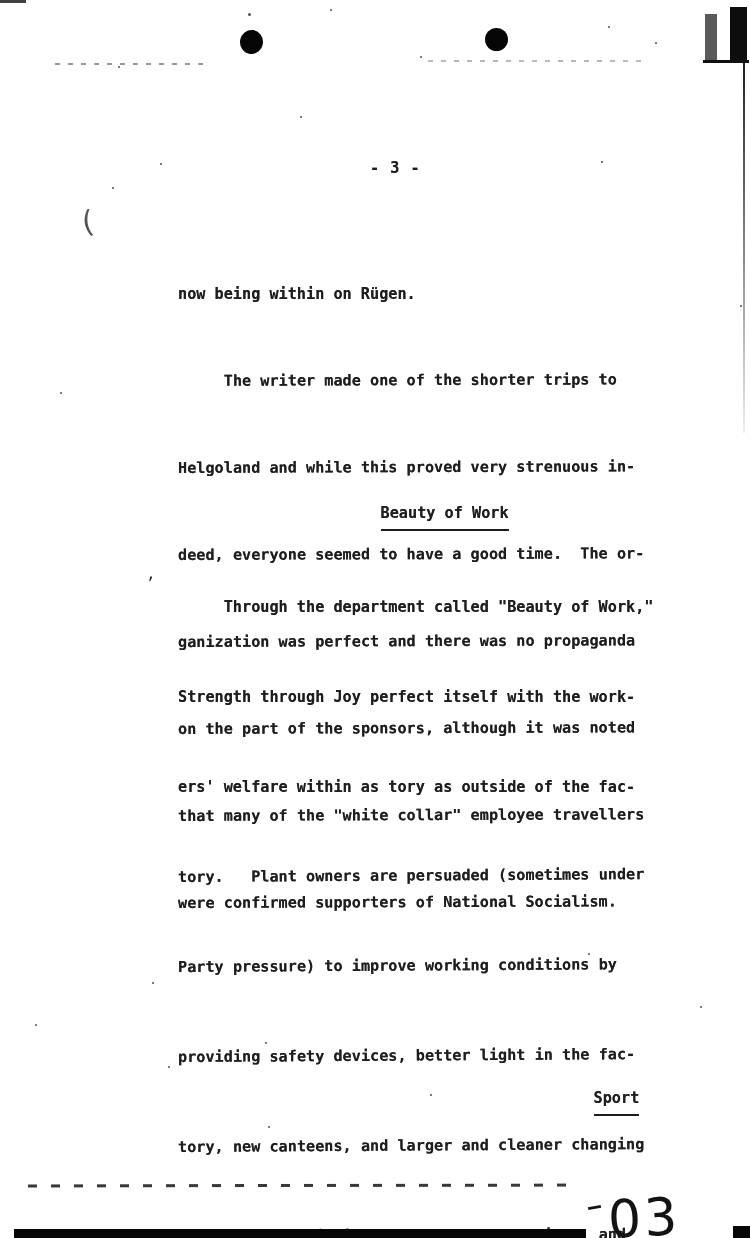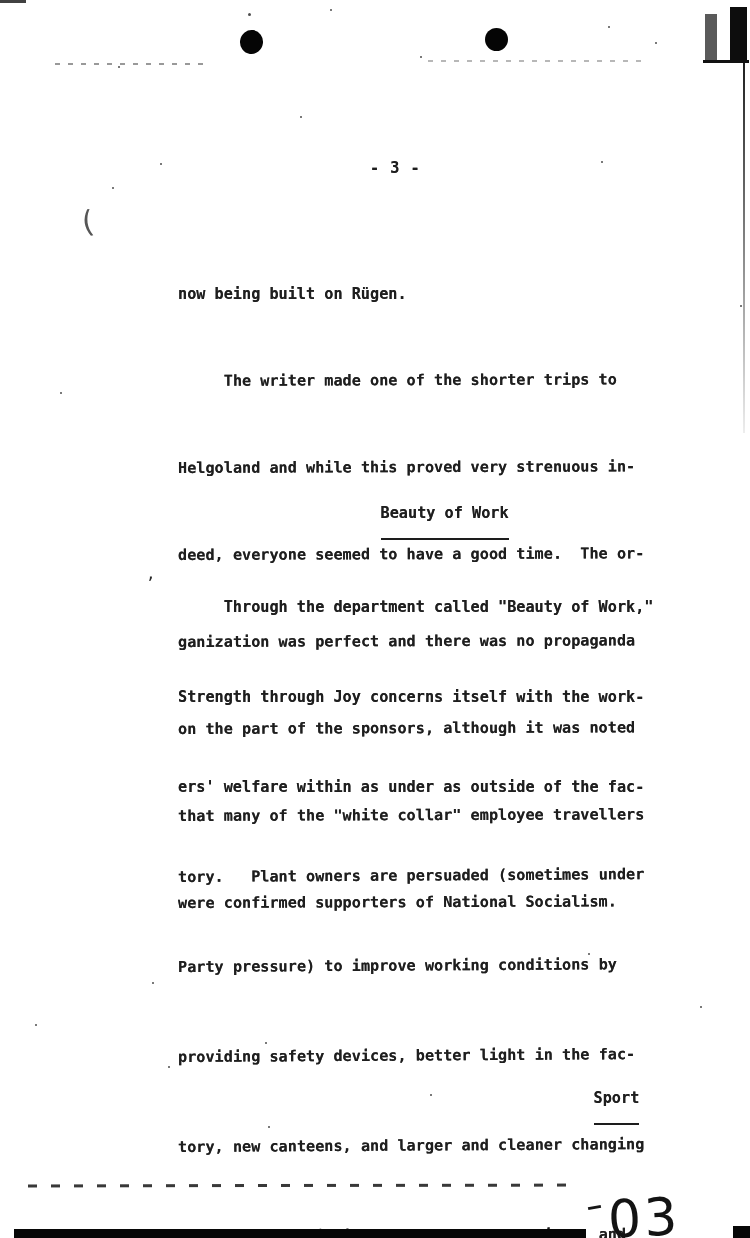--- a/index.html
+++ b/index.html
@@ -22,21 +22,21 @@
   .line{white-space:pre;transform-origin:0 50%;}
   .blockA{left:178px;top:222px;line-height:29px;}
   .blockA .line:nth-child(n+2){transform:rotate(-.2deg);}
   .blockB{left:178px;top:532px;line-height:30px;}
   .blockB .line:nth-child(n+4){transform:rotate(-.35deg);}
   .blockB .line:nth-child(n+9){transform:rotate(-.65deg);}
   .blockB .line:nth-child(n+12){transform:rotate(-.95deg);}
   .pagenum{left:370px;top:154px;line-height:29px;letter-spacing:1px;}
   .h-beauty{left:344px;top:470px;line-height:29px;}
   .h-sport{left:557px;top:1055px;line-height:29px;}
-  .uline{display:inline-block;border-bottom:2px solid #1d1d1d;padding-bottom:10px;}
+  .uline{display:inline-block;border-bottom:2px solid #1d1d1d;padding-bottom:1px;}
   
   .punch{position:absolute;background:#050505;border-radius:50%;}
   .punch1{left:240px;top:30px;width:23px;height:24px;transform:rotate(8deg);}
   .punch2{left:485px;top:28px;width:23px;height:23px;}
   
   .art{position:absolute;}
   .tl-edge{left:0;top:0;width:26px;height:3px;background:#111;opacity:.8;}
   .tr-blob1{left:705px;top:14px;width:12px;height:49px;background:#1b1b1b;opacity:.72;filter:blur(.5px);}
   .tr-blob2{left:730px;top:7px;width:17px;height:56px;background:#0d0d0d;filter:blur(.4px);}
   .tr-hline{left:703px;top:60px;width:46px;height:3px;background:#111;}
@@ -79,38 +79,38 @@
   <div class="art tr-blob1"></div>
   <div class="art tr-blob2"></div>
   <div class="art tr-hline"></div>
   <div class="art tr-vline"></div>
   <div class="art dotseg dot1"></div>
   <div class="art dotseg dot2"></div>
 
   <div class="tw pagenum">- 3 -</div>
 
   <div class="tw blockA">
-    <div class="line">now being built on Rügen.</div>
+    <div class="line">now being within on Rügen.</div>
     <div class="line">     The writer made one of the shorter trips to</div>
     <div class="line">Helgoland and while this proved very strenuous in-</div>
     <div class="line">deed, everyone seemed to have a good time.  The or-</div>
     <div class="line">ganization was perfect and there was no propaganda</div>
     <div class="line">on the part of the sponsors, although it was noted</div>
     <div class="line">that many of the "white collar" employee travellers</div>
     <div class="line">were confirmed supporters of National Socialism.</div>
   </div>
 
   <div class="tw h-beauty">
     <span class="uline">Beauty of Work</span>
   </div>
 
   <div class="tw blockB">
     <div class="line">     Through the department called "Beauty of Work,"</div>
-    <div class="line">Strength through Joy concerns itself with the work-</div>
-    <div class="line">ers' welfare within as under as outside of the fac-</div>
+    <div class="line">Strength through Joy perfect itself with the work-</div>
+    <div class="line">ers' welfare within as tory as outside of the fac-</div>
     <div class="line">tory.   Plant owners are persuaded (sometimes under</div>
     <div class="line">Party pressure) to improve working conditions by</div>
     <div class="line">providing safety devices, better light in the fac-</div>
     <div class="line">tory, new canteens, and larger and cleaner changing</div>
     <div class="line">rooms, by beautifying the factory's premises, and</div>
     
     
     
     
     

